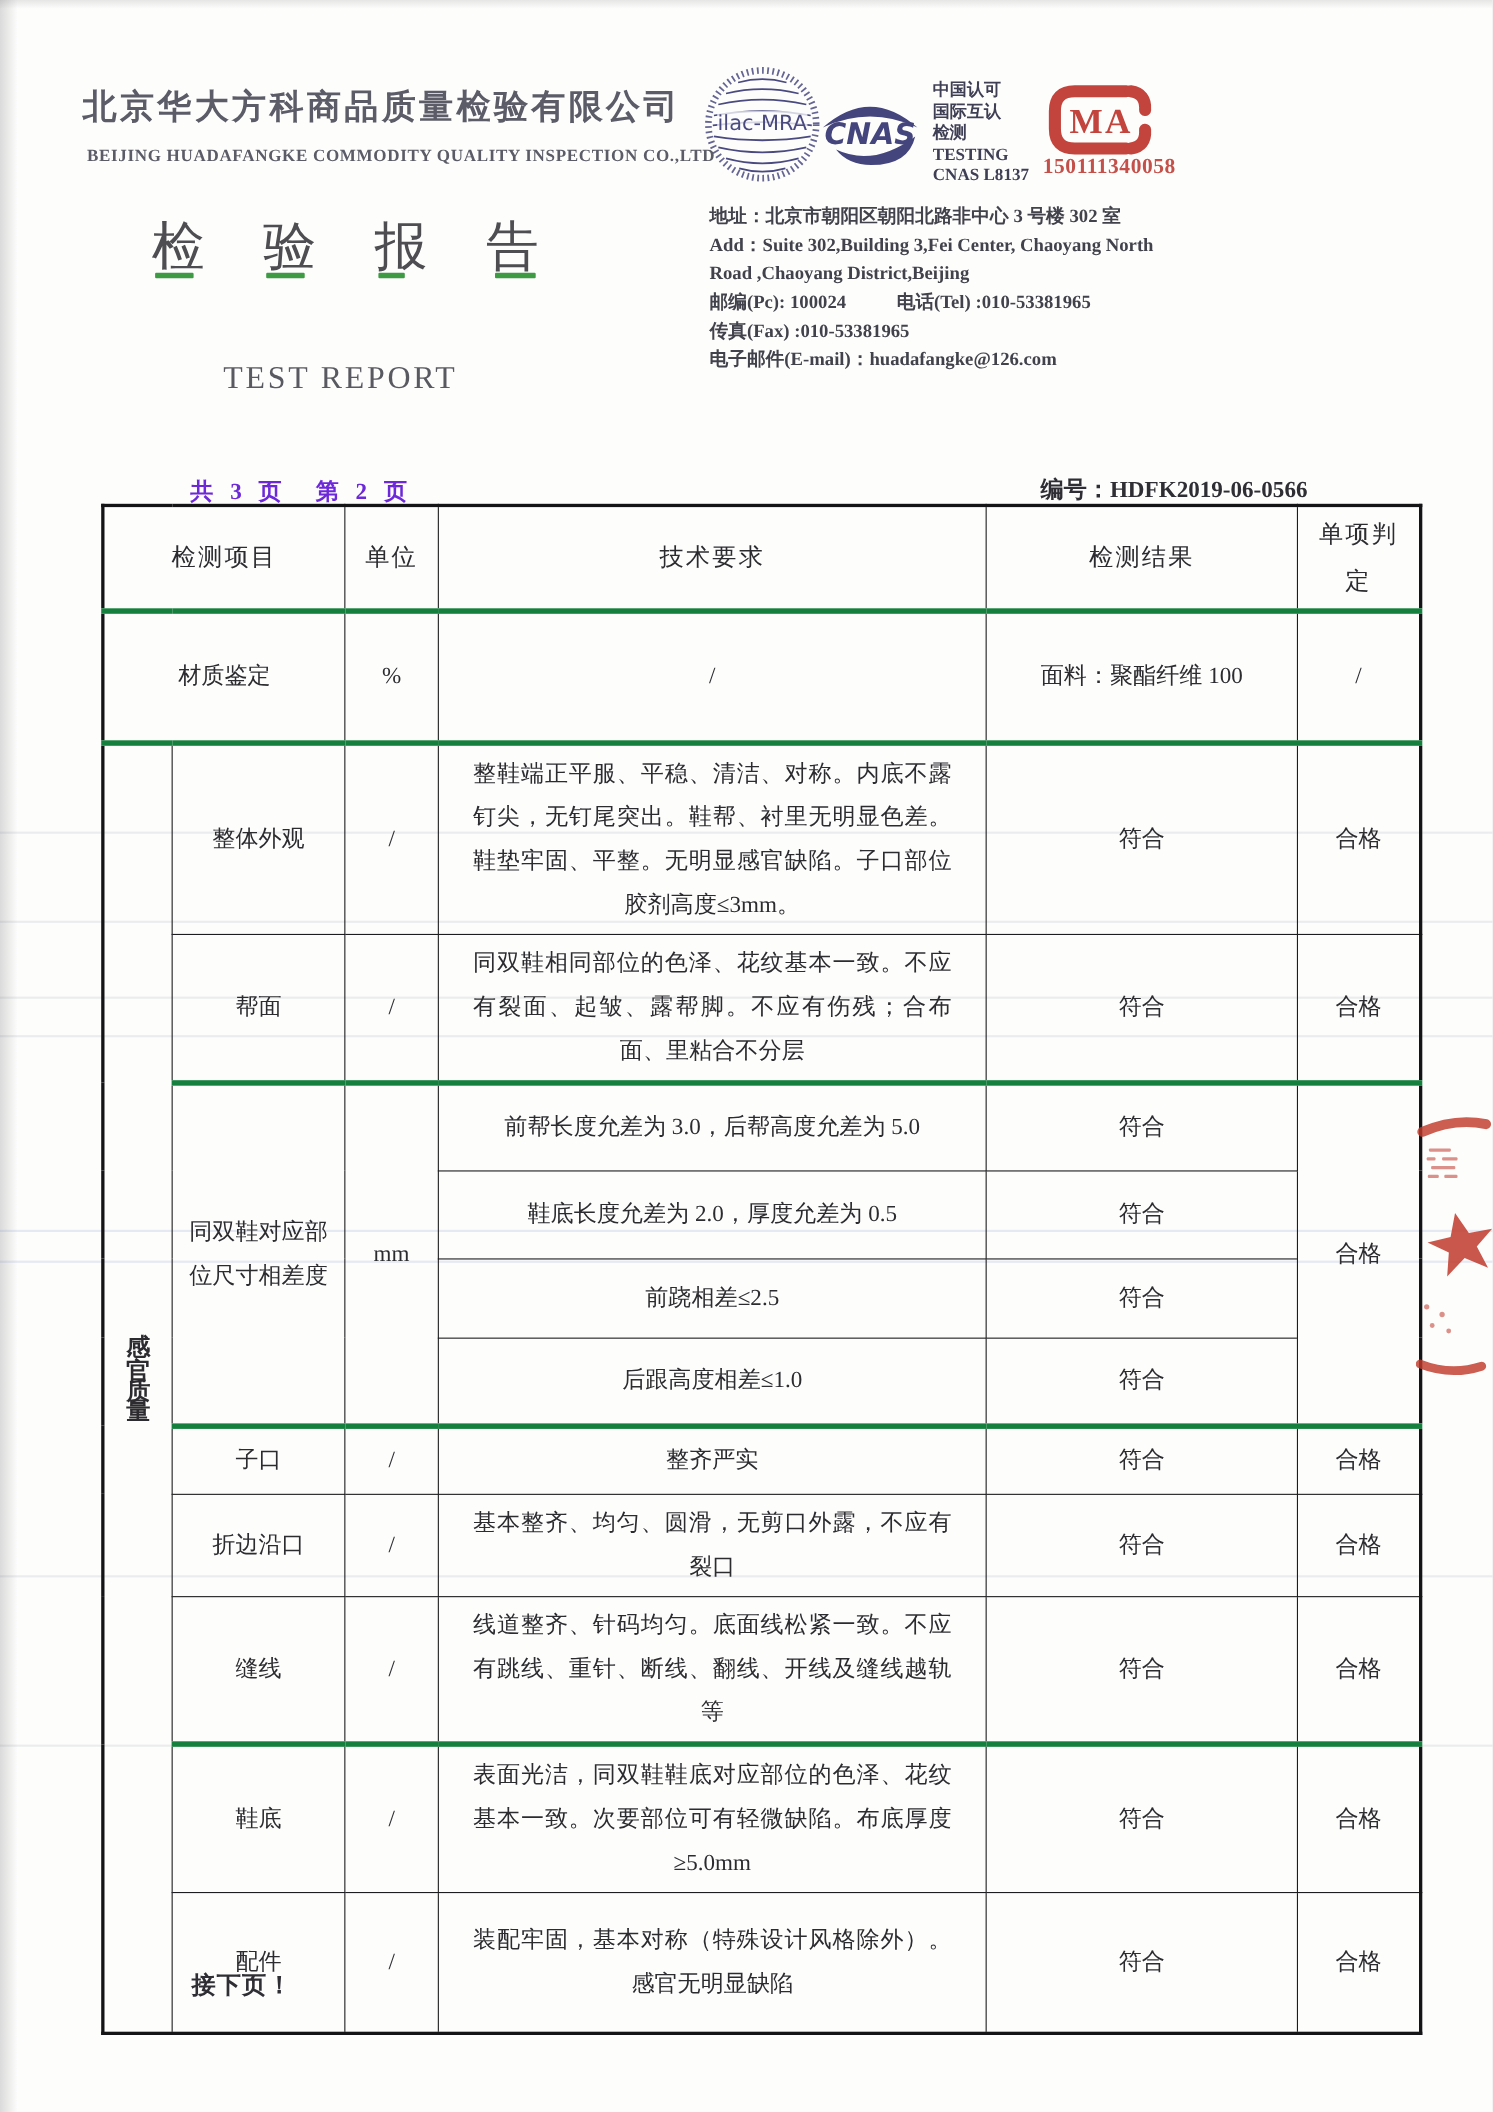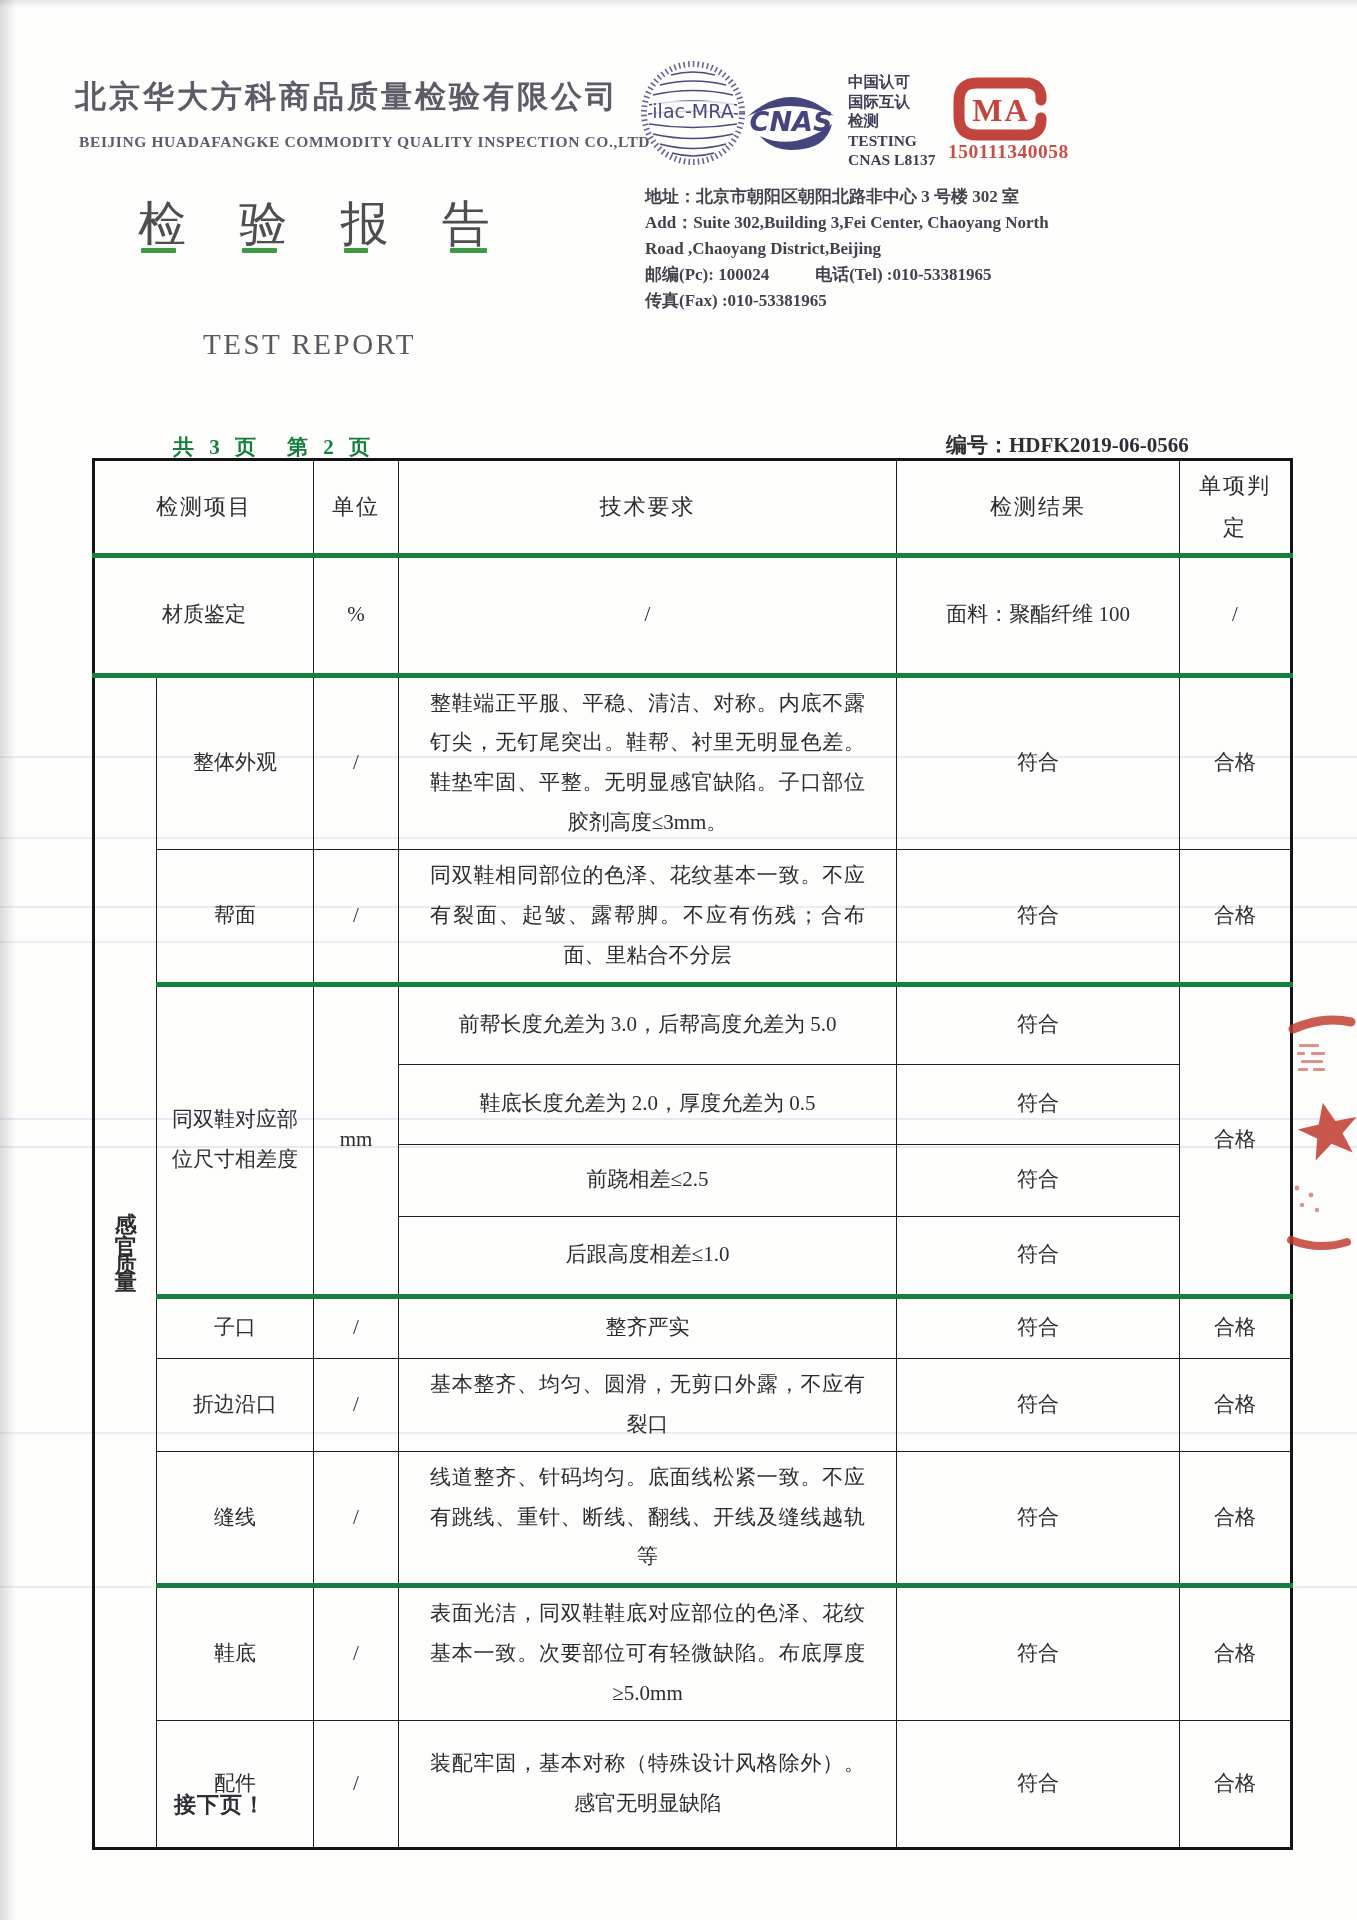--- a/index.html
+++ b/index.html
@@ -36,21 +36,21 @@
   .accred { position:absolute; left:848px; top:72px; font-size:15.5px; line-height:19.5px;
     font-weight:600; color:#3e3e54; }
   .cma-number { position:absolute; left:948px; top:141px; font-size:19.5px; font-weight:700;
     color:#c4504a; letter-spacing:.5px; }
 
   .contact { position:absolute; left:645px; top:184px; width:540px; font-size:17px;
     font-weight:600; line-height:26px; color:#42424c; }
   .contact .sp { display:inline-block; width:46px; }
 
   .page-info-pages { position:absolute; left:173px; top:433px; font-size:21px; font-weight:700;
-    letter-spacing:5px; color:#15803d; }
+    letter-spacing:5px; color:#6d28d9; }
   .report-no { position:absolute; left:946px; top:431px; font-size:21px; font-weight:700; color:#2e2e34;text-align:center; }
 
   
   table.report { position:absolute; left:92px; top:458px; width:1198px;
     border-collapse:collapse; table-layout:fixed; }
   table.report td { border:1.5px solid #1d1d1f; text-align:center; vertical-align:middle;
     font-size:21px; color:#2c2c30; padding:4px 10px; line-height:1.9; }
   table.report td.hdr { font-size:22px; letter-spacing:2px; }
   table.report td.req { padding:6px 31px; text-align:justify; text-align-last:center; }
   table.report td.req.short { text-align:center; }
@@ -138,20 +138,21 @@
     <span class="t-char">告</span>
   </div>
   <div class="title-en">TEST REPORT</div>
 
   <div class="contact">
     <div>地址：北京市朝阳区朝阳北路非中心 3 号楼 302 室</div>
     <div>Add：Suite 302,Building 3,Fei Center, Chaoyang North</div>
     <div>Road ,Chaoyang District,Beijing</div>
     <div><span>邮编(Pc): 100024</span><span class="sp"></span><span>电话(Tel) :010-53381965</span></div>
     <div>传真(Fax) :010-53381965</div>
+    <div>电子邮件(E-mail)：huadafangke@126.com</div>
   </div>
 
   <div class="page-info-pages">共 3 页　第 2 页</div>
   <div class="report-no">编号：HDFK2019-06-0566</div>
 
   <table class="report">
     <colgroup>
       <col style="width:63px">
         <col style="width:157px">
         <col style="width:85px">

